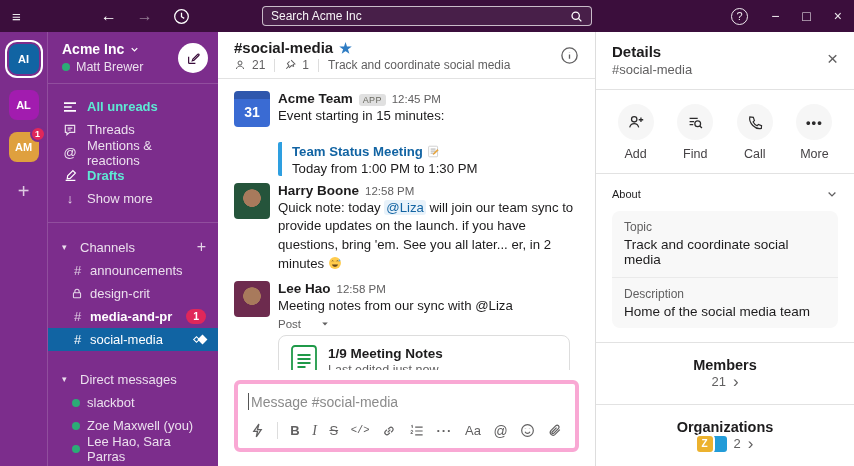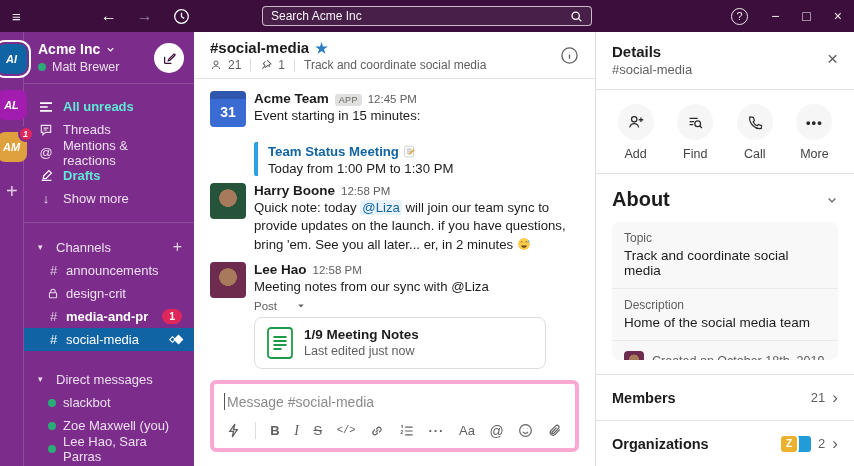--- a/index.html
+++ b/index.html
@@ -29,22 +29,22 @@
   .tb-search input::placeholder { color:rgba(255,255,255,.95); }
   .tb-right { position:absolute; right:12px; top:0; height:32px; display:flex; align-items:center; gap:23px; }
   .tb-ctl { color:rgba(255,255,255,.9); font-size:14px; cursor:pointer; line-height:1; }
   .tb-help { width:17px; height:17px; border:1.4px solid rgba(255,255,255,.9); border-radius:50%;
     display:flex; align-items:center; justify-content:center; font-size:11px; }
 
   
   .body { display:flex; height:434px; }
 
   
-  .rail { width:24px; background:#7c2d8c; border-right:1px solid rgba(255,255,255,.16);
-    display:flex; flex-direction:column; align-items:center; padding-top:12px; flex:none;font-style:italic; }
+  .rail { width:48px; background:#7c2d8c; border-right:1px solid rgba(255,255,255,.16);
+    display:flex; flex-direction:column; align-items:center; padding-top:12px; flex:none; }
   .ws { width:30px; height:30px; border-radius:8px; display:flex; align-items:center; justify-content:center;
     color:#fff; font-weight:bold; font-size:11px; margin-bottom:12px; position:relative; cursor:pointer; }
   .ws.active { box-shadow:0 0 0 2px #7c2d8c, 0 0 0 4px #fff; margin-bottom:16px; }
   .ws-badge { position:absolute; top:-6px; right:-7px; min-width:16px; height:16px; border-radius:8px;
     background:#e0275a; border:2px solid #7c2d8c; color:#fff; font-size:9px; font-weight:bold;
     display:flex; align-items:center; justify-content:center; padding:0 3px; }
   .rail-add { color:rgba(255,255,255,.75); font-size:20px; font-weight:normal; margin-top:6px; cursor:pointer; }
 
   
   .sidebar { width:170px; background:#7c2d8c; color:rgba(255,255,255,.85); font-size:13px;
@@ -125,30 +125,30 @@
   .details { width:259px; flex:none; border-left:1px solid #ddd; background:#fff; display:flex; flex-direction:column; }
   .d-header { padding:11px 16px 12px; border-bottom:1px solid #e2e2e2; position:relative; flex:none; }
   .d-title { font-size:15px; font-weight:bold; }
   .d-sub { font-size:13px; color:#616061; margin-top:2px; }
   .d-close { position:absolute; right:16px; top:17px; font-size:19px; color:#616061; cursor:pointer; line-height:1; }
   .d-actions { display:flex; justify-content:space-evenly; padding:14px 6px 12px; border-bottom:1px solid #e2e2e2; flex:none; }
   .d-action { display:flex; flex-direction:column; align-items:center; gap:7px; cursor:pointer; width:52px; }
   .d-circle { width:36px; height:36px; border-radius:50%; background:#f6f6f6; display:flex; align-items:center; justify-content:center; color:#2c2b2c; }
   .d-action-label { font-size:12.5px; color:#454245; }
   .d-about-head { display:flex; align-items:center; justify-content:space-between; padding:14px 16px 11px; cursor:pointer; }
-  .d-about-title { font-size:20px; font-weight:bold; }
+  .d-about-title { font-size:11px; font-weight:normal; }
   .d-card { margin:0 16px 14px; background:#f8f8f8; border-radius:8px; overflow:hidden; }
   .d-card-row { padding:9px 12px 10px; border-bottom:1px solid #eaeaea; cursor:pointer; }
   .d-card-row:last-child { border-bottom:none; }
   .d-label { font-size:12px; color:#616061; }
   .d-value { font-size:13.5px; color:#1d1c1d; margin-top:3px; }
   .d-created { display:flex; align-items:center; gap:8px; padding:10px 12px; }
   .av20 { width:20px; height:20px; border-radius:4px; flex:none; }
   .d-created-text { font-size:12.5px; color:#616061; }
-  .d-row { display:flex; align-items:center; justify-content:space-between; padding:14px 16px; border-top:1px solid #e2e2e2; cursor:pointer; }
+  .d-row { display:flex; align-items:center; justify-content:space-between; padding:14px 16px; border-top:1px solid #e2e2e2; cursor:pointer;flex-direction:column; }
   .d-row-label { font-size:14.5px; font-weight:bold; }
   .d-row-right { display:flex; align-items:center; gap:7px; color:#616061; font-size:13px; }
   .chev-r { font-size:17px; color:#616061; line-height:1; }
   .org-icons { display:flex; align-items:center; }
   .org-z { width:16px; height:16px; border-radius:3px; background:#ecb22e; color:#fff; font-size:10px; font-weight:bold;
     display:flex; align-items:center; justify-content:center; box-shadow:0 0 0 2px #fff; position:relative; z-index:1; }
   .org-b { width:16px; height:16px; border-radius:3px; background:#229cd8; margin-left:-2px; }
 </style>
 </head>
 <body>

